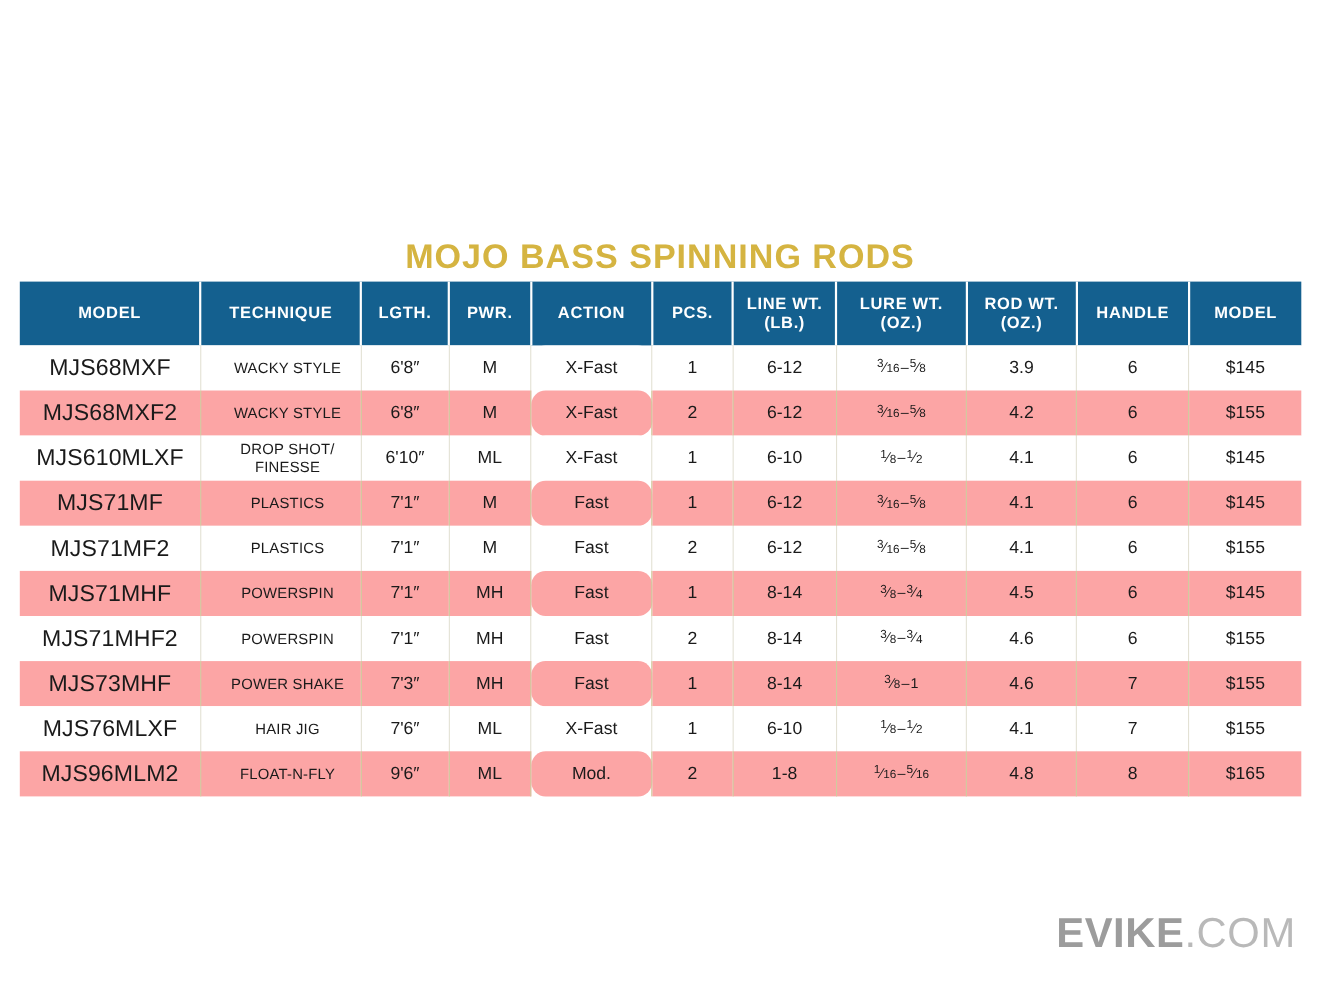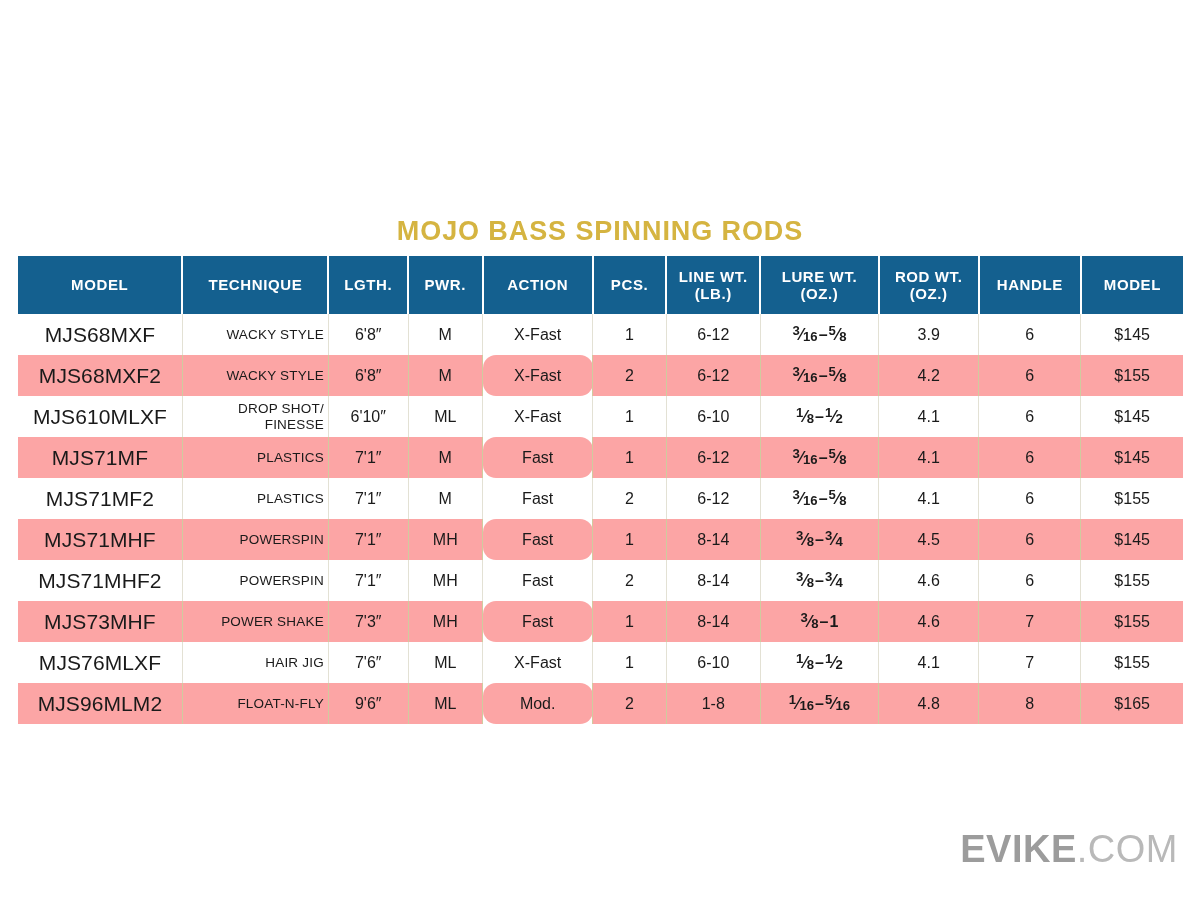--- a/index.html
+++ b/index.html
@@ -21,21 +21,21 @@
   }
 
   
   .spec-title {
     position: absolute;
     left: 0;
     top: 218px;
     width: 1200px;
     text-align: center;
     font-family: "Liberation Sans", sans-serif;
-    font-size: 27px;
+    font-size: 31px;
     font-weight: bold;
     letter-spacing: 0.9px;
     color: #d5b441;
     line-height: 1;
     white-space: nowrap;
   }
 
   
   .spec-table-wrap {
     position: absolute;
@@ -104,31 +104,31 @@
 
   
   td.model {
     font-size: 21px;
     font-weight: 400;
     letter-spacing: 0.1px;
   }
   
   td.tech {
     font-size: 13.5px;
-    text-align: right;
+    text-align: center;
     padding-left: 16px;
     letter-spacing: 0.2px;
   }
   td.tech .l2 { display: block; }
 
   td.lgth, td.pwr, td.rodwt, td.price, td.pcs, td.handle, td.linewt {
     font-weight: 500;
   }
   td.action { font-weight: normal; font-size: 16px; border-radius: 13px; }
-  td.lurewt { font-size: 16px; font-weight: 700; }
+  td.lurewt { font-size: 13px; font-weight: 400; }
 
   
   .frac {
     display: inline-block;
     white-space: nowrap;
   }
   .frac .num {
     font-size: 0.82em;
     vertical-align: 0.38em;
   }

